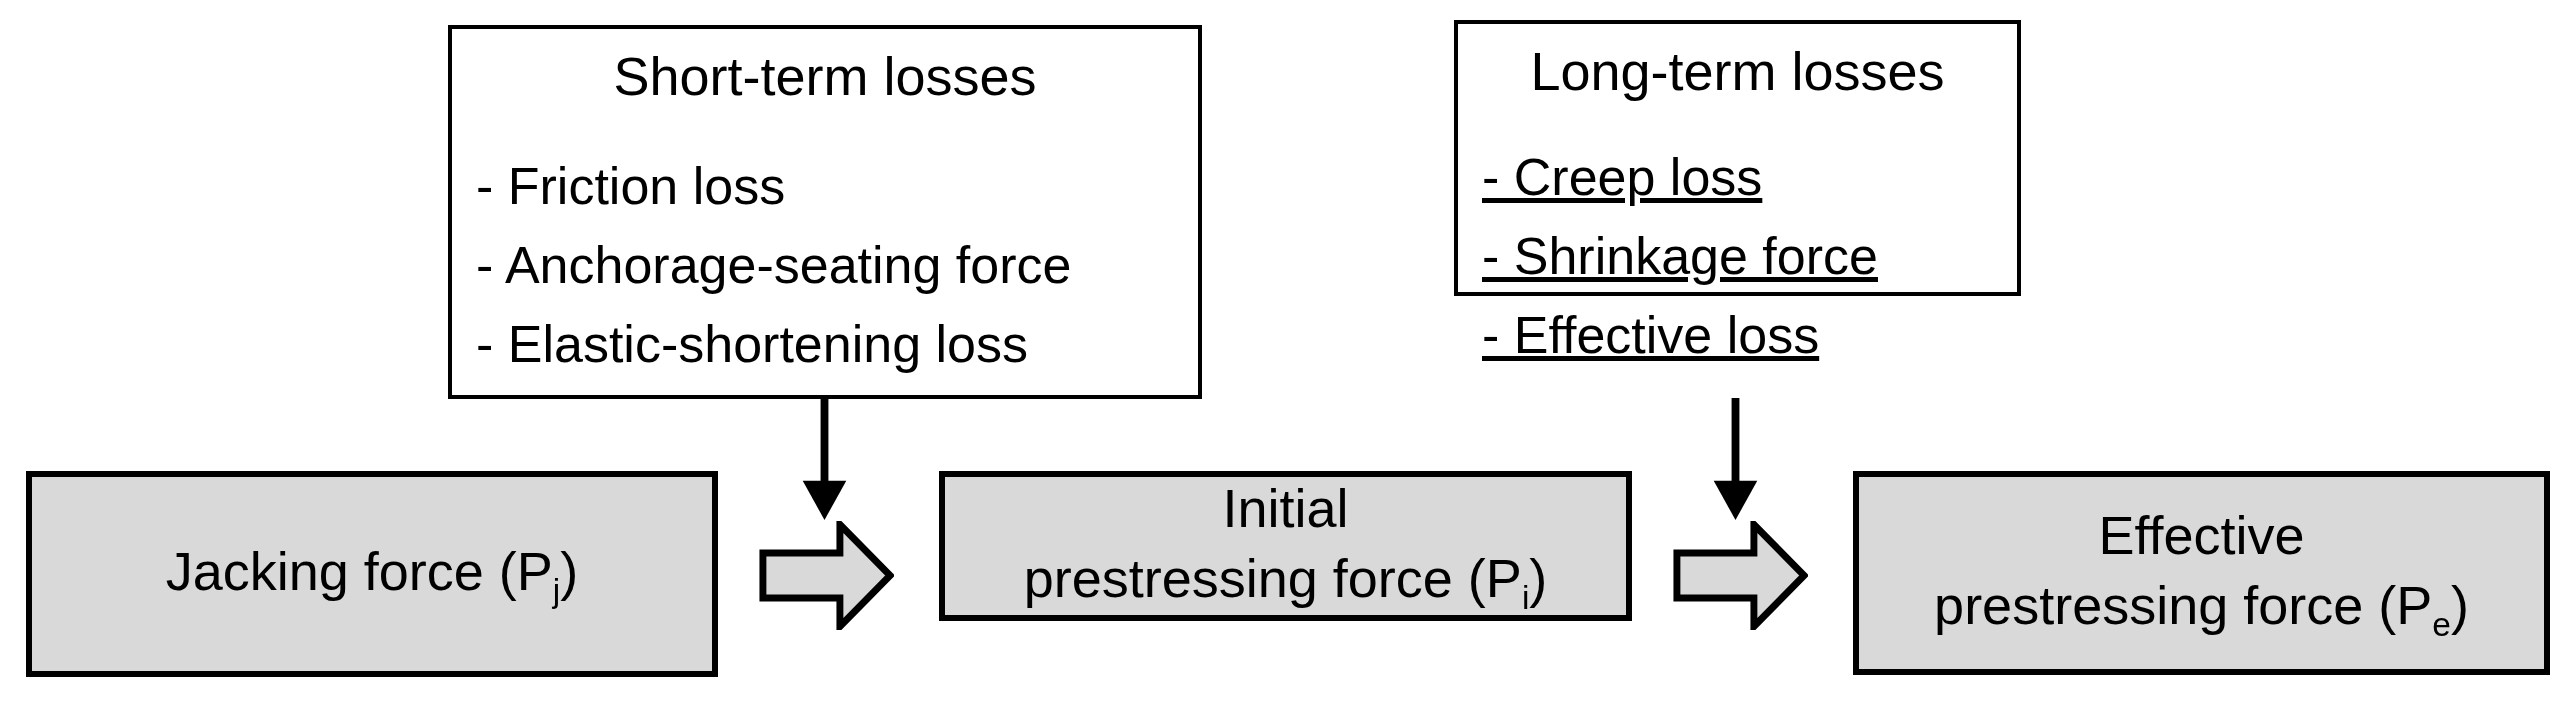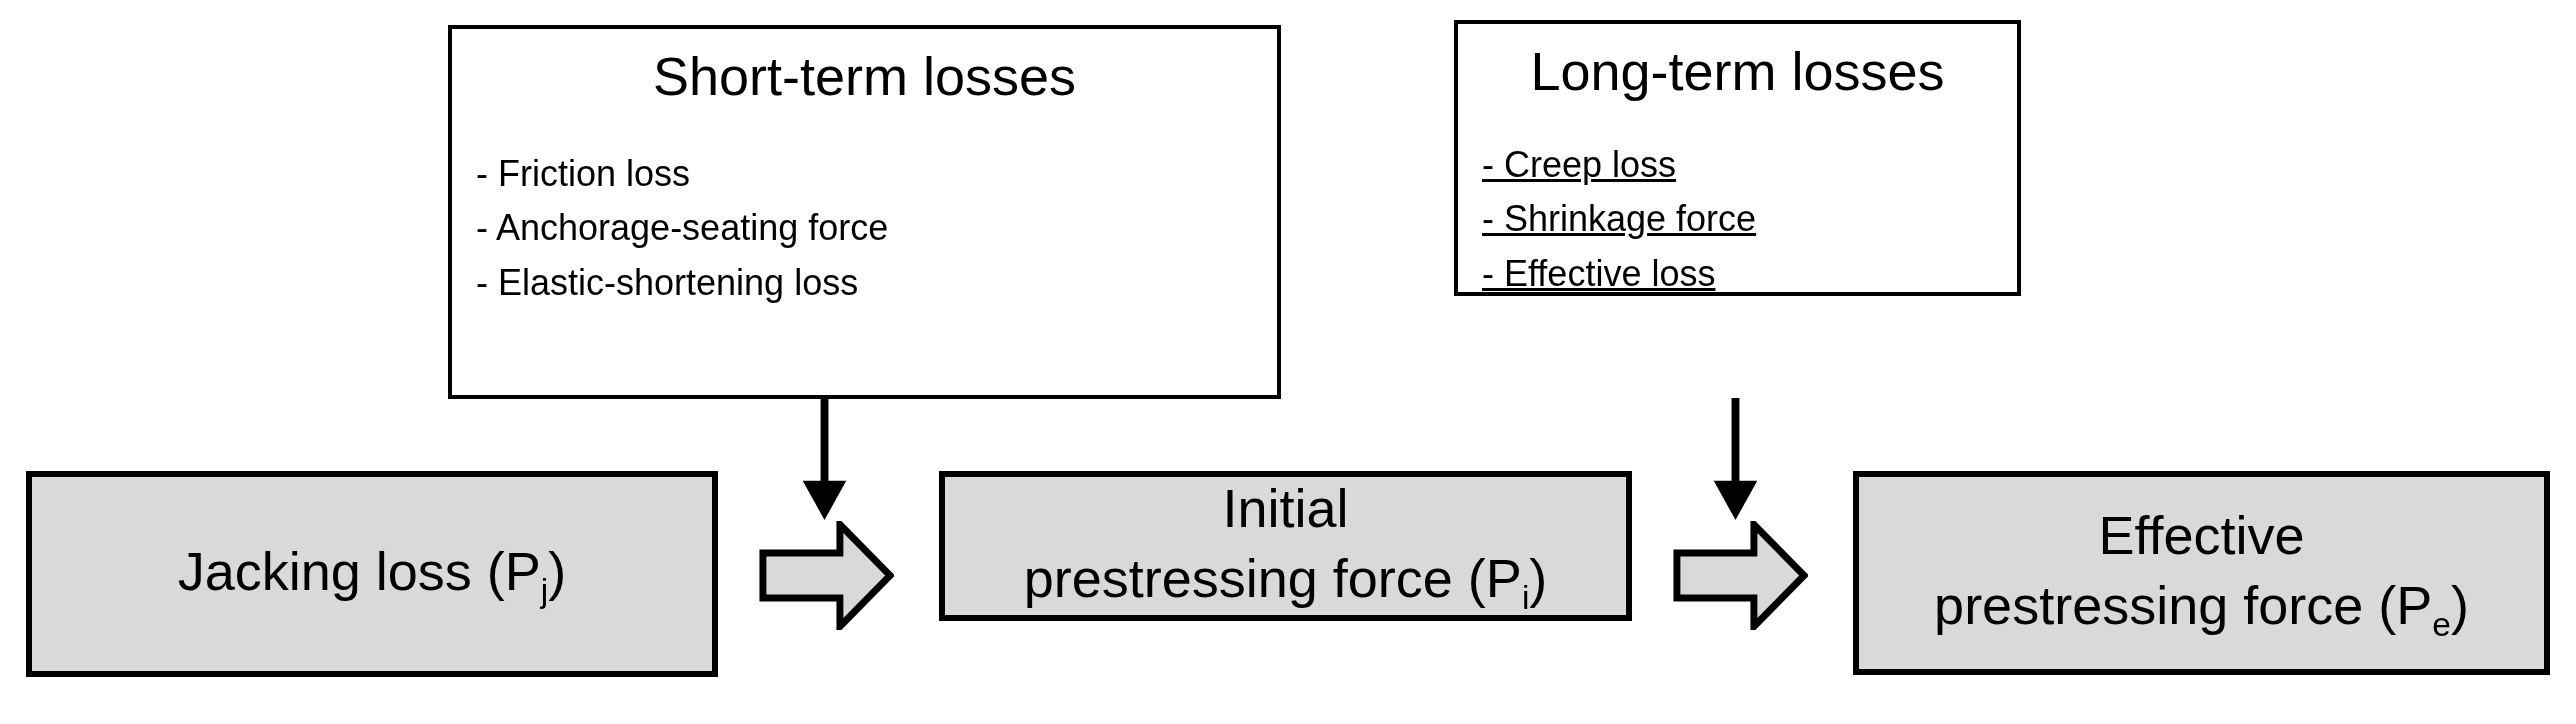--- a/index.html
+++ b/index.html
@@ -36,27 +36,27 @@
     margin-top: 19px;
   }
   .loss-list {
     margin: 0;
     padding: 0;
     list-style: none;
     align-self: flex-start;
     margin-top: 42px;
   }
   .loss-item {
-    font-size: 36px;
+    font-size: 52px;
     line-height: 1.52;
     white-space: nowrap;
     padding-left: 24px;
   }
 
-  #box-short-term { left: 448px;  top: 25px; width: 833px; height: 374px; }
+  #box-short-term { left: 448px;  top: 25px; width: 754px; height: 374px; }
   #box-long-term  { left: 1454px; top: 20px; width: 567px; height: 276px; }
 
   #box-long-term .loss-list { margin-top: 38px; text-decoration: underline; }
 
   
   .force-box {
     position: absolute;
     box-sizing: border-box;
     background: #d9d9d9;
     border: 6px solid #000000;
@@ -124,21 +124,21 @@
     <line x1="35" y1="0" x2="35" y2="110" stroke="#000000" stroke-width="9"></line>
     <polygon points="35,140 10,95 60,95" fill="#000000"></polygon>
   </svg>
 
   <svg class="down-arrow" id="down-arrow-long" viewBox="0 0 70 140">
     <line x1="35" y1="0" x2="35" y2="110" stroke="#000000" stroke-width="9"></line>
     <polygon points="35,140 10,95 60,95" fill="#000000"></polygon>
   </svg>
 
   <div class="force-box" id="box-jacking">
-    <div class="force-label"><span>Jacking loss (P</span><span class="sub">j</span><span>)</span></div>
+    <div class="force-label"><span>Jacking force (P</span><span class="sub">j</span><span>)</span></div>
   </div>
 
   <svg class="block-arrow" id="block-arrow-1" viewBox="0 0 155 126">
     <polygon points="4,37 93,37 93,4 151,63 93,122 93,89 4,89" fill="#d9d9d9" stroke="#000000" stroke-width="8" stroke-linejoin="miter"></polygon>
   </svg>
 
   <div class="force-box" id="box-initial">
     <div class="force-label"><span>Initial
 prestressing force (P</span><span class="sub">i</span><span>)</span></div>
   </div>

